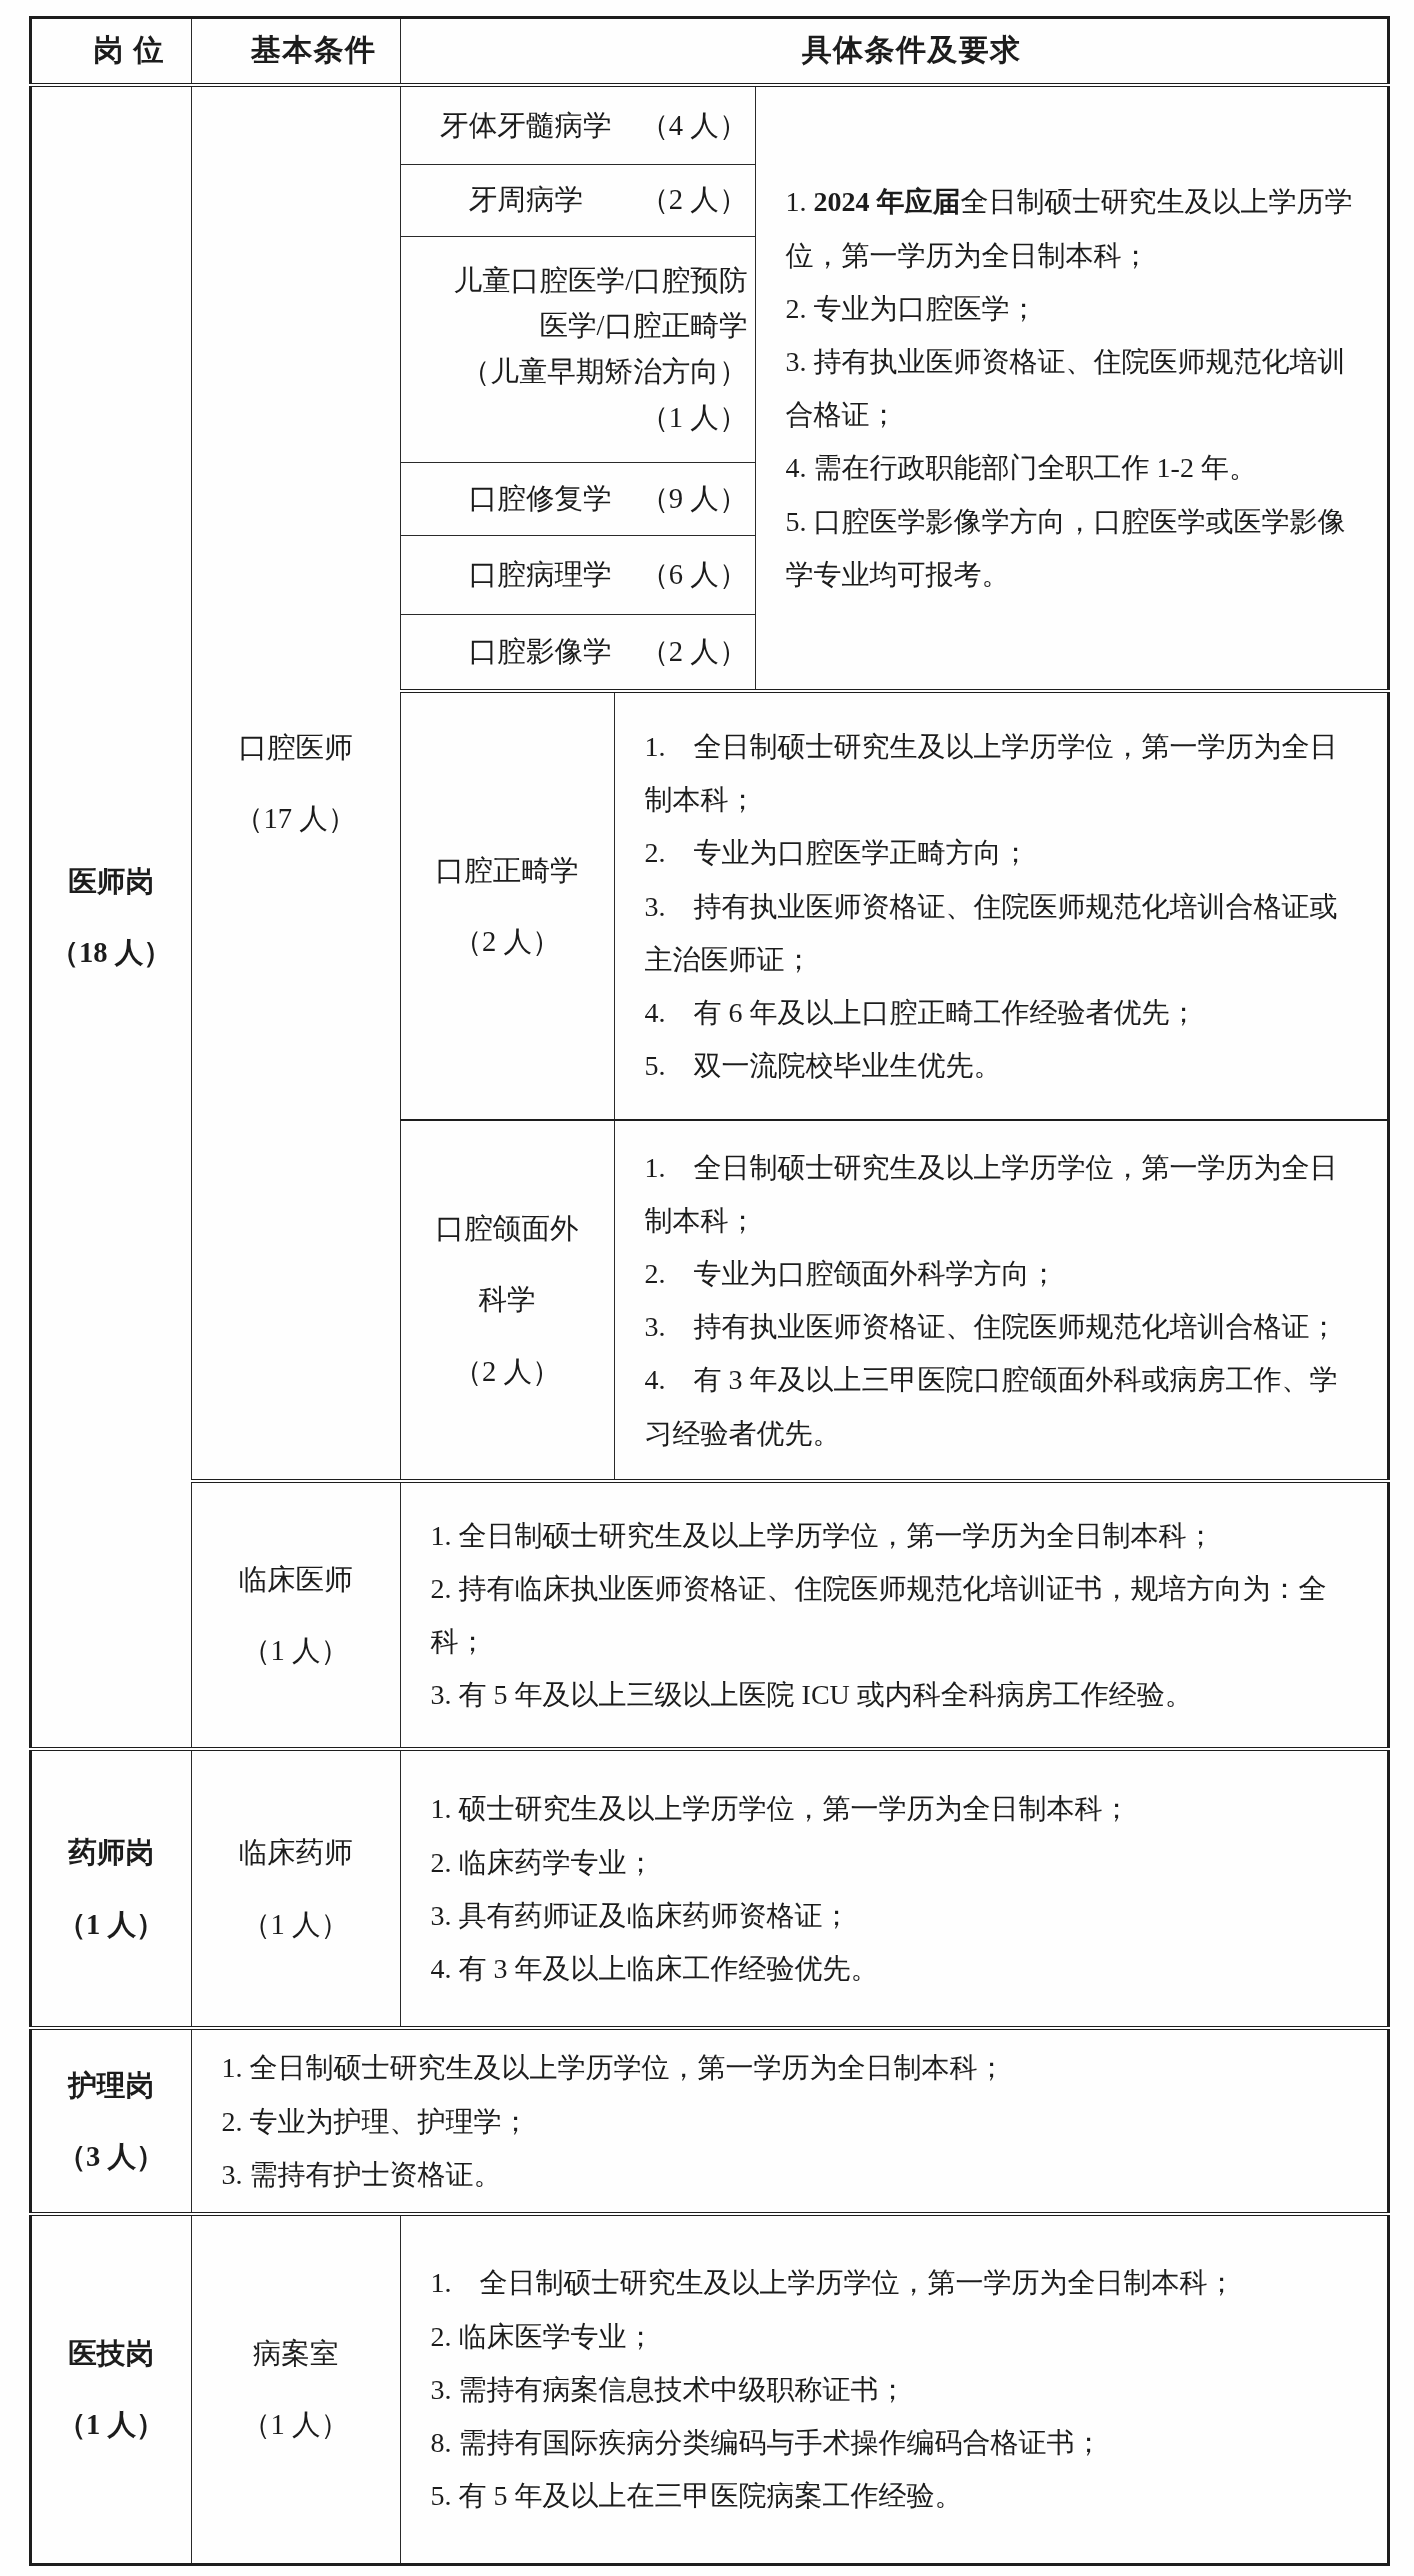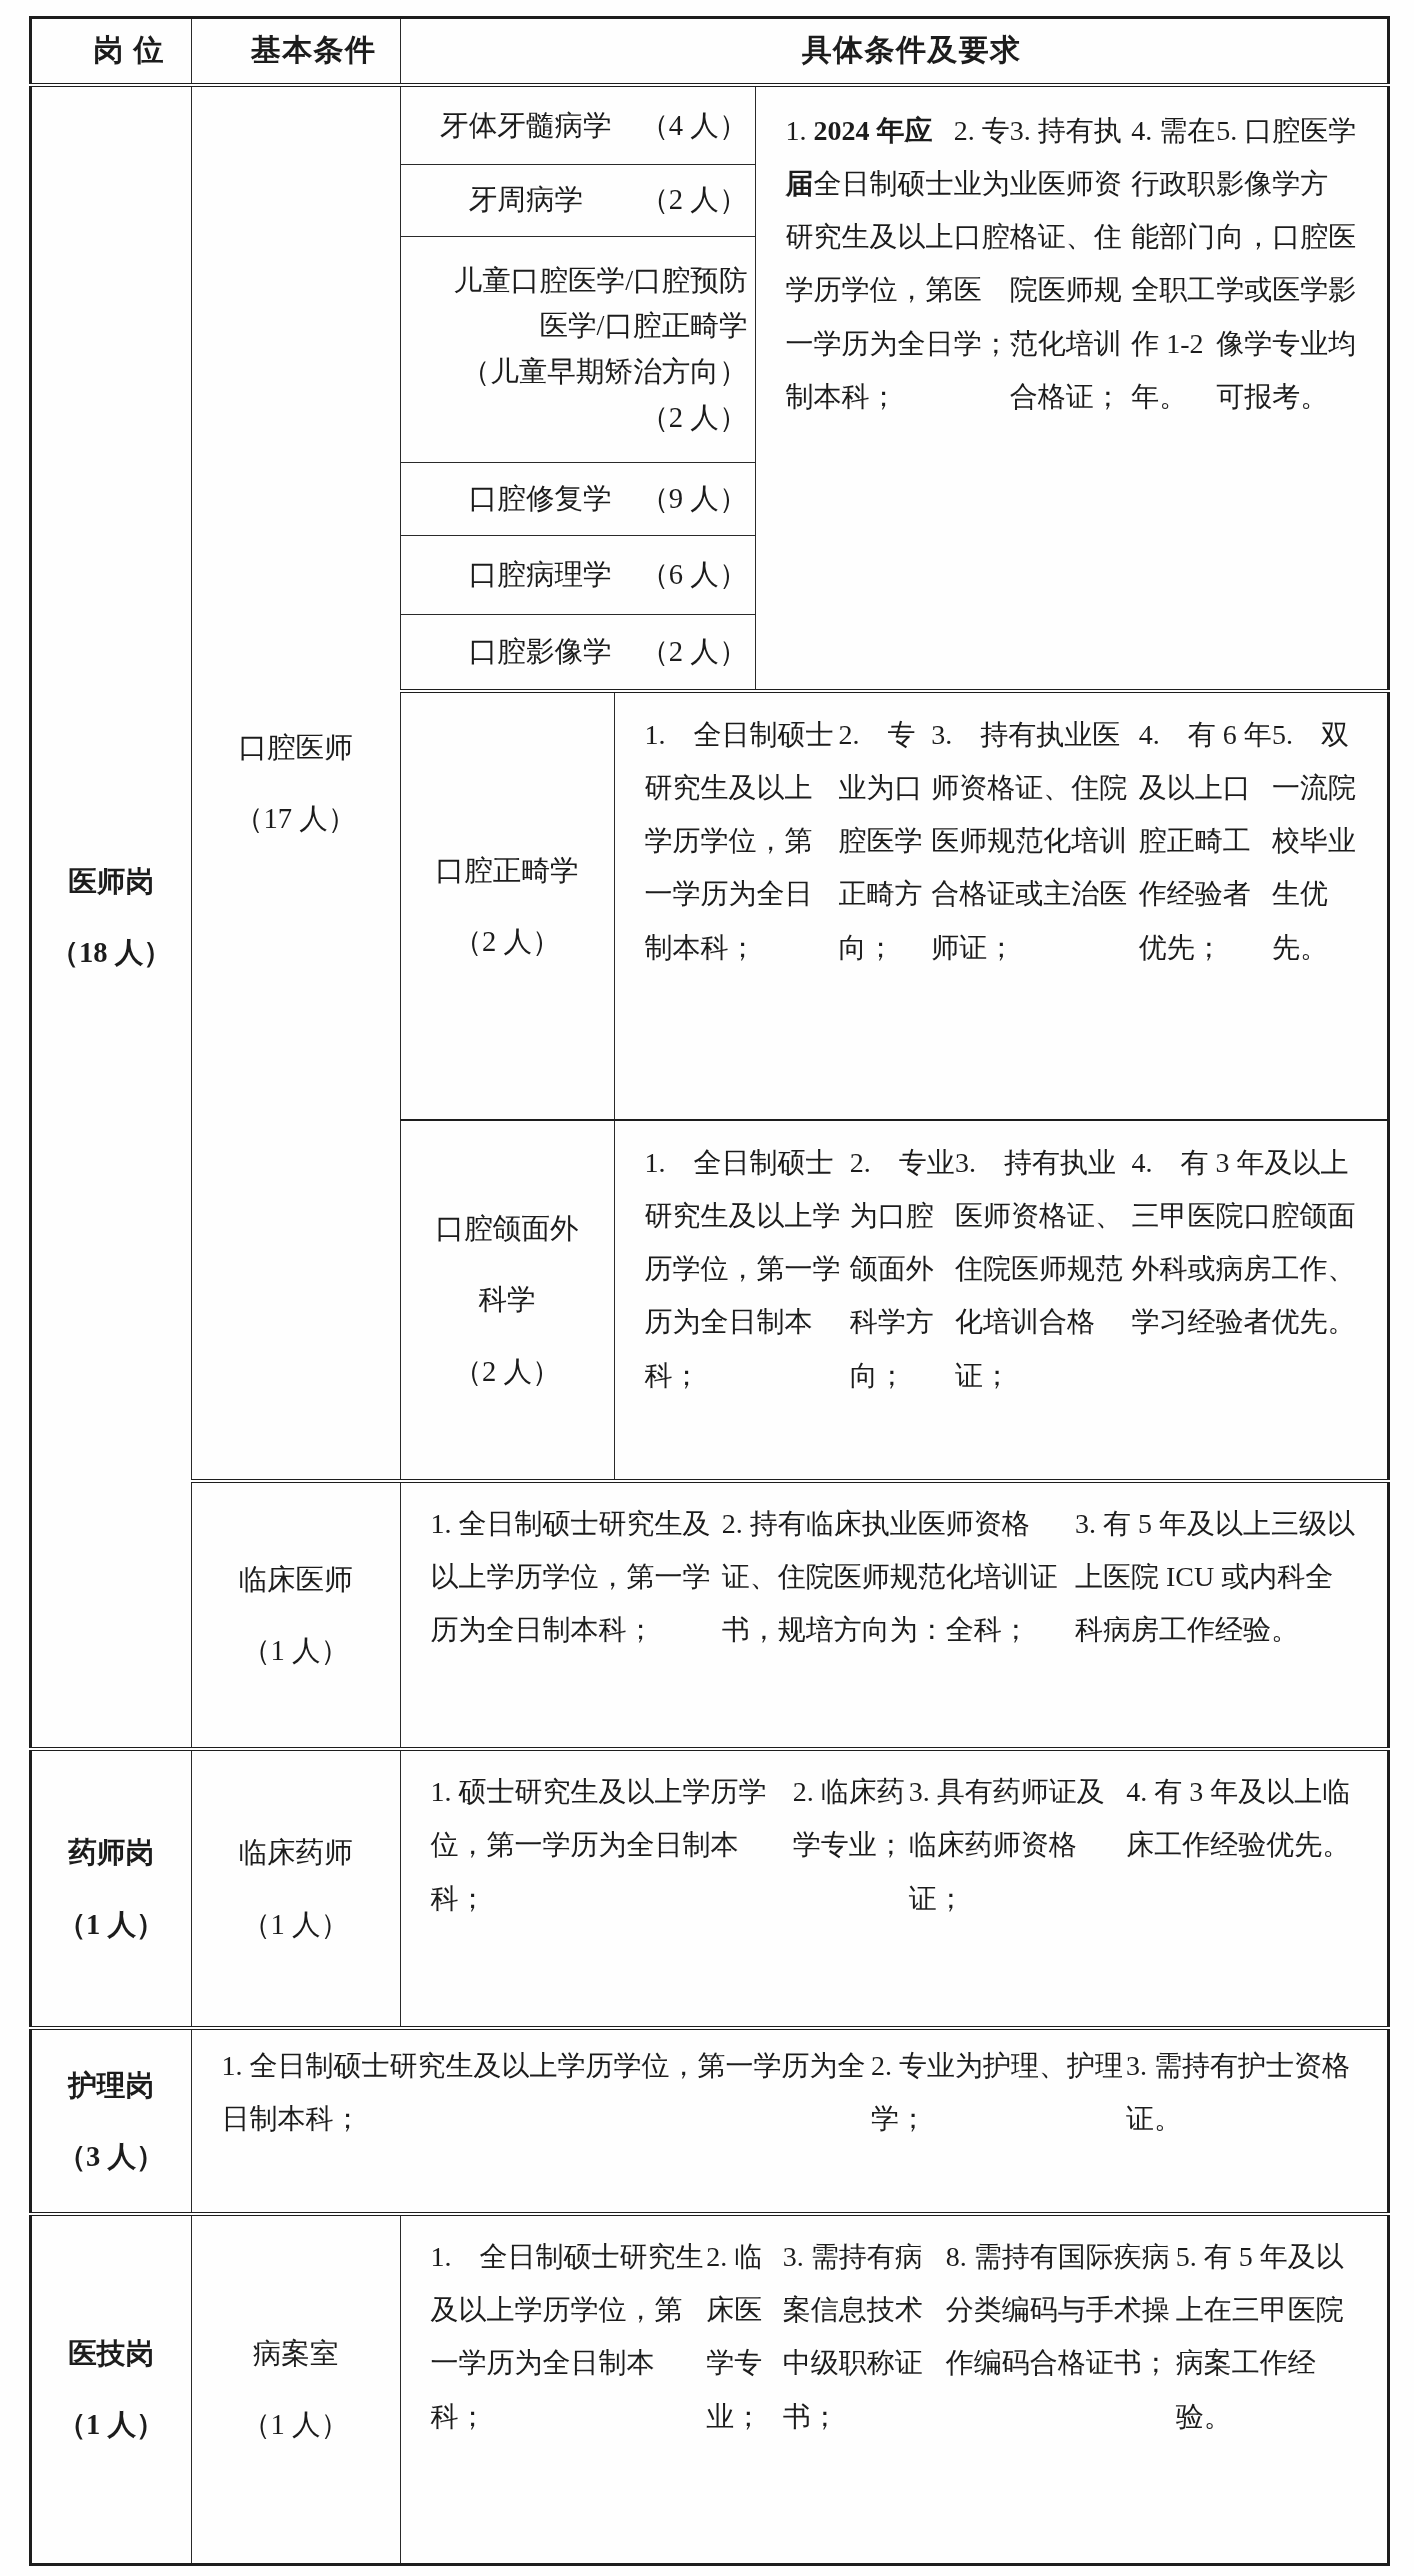--- a/index.html
+++ b/index.html
@@ -44,22 +44,22 @@
   .label.bold{font-weight:bold;}
   .spec{
     white-space:pre-line;
     text-align:right;
     font-size:28.6px;
     line-height:1.6;
     padding:7.1px 7.1px 7.1px 34px;
   }
   .reqwrap{
     display:flex;
-    flex-direction:row;
-    justify-content:flex-start;
+    flex-direction:column;
+    justify-content:center;
     box-sizing:border-box;
     padding:8.6px 28.6px 8.6px 30px;
   }
   .reqwrap p{
     margin:0;
     font-size:28px;
     line-height:1.9;
     text-align:left;
   }
   .reqwrap .b{font-weight:bold;}
@@ -101,21 +101,21 @@
       </td>
     </tr>
 
     <tr style="height:72px">
       <td class="spec" colspan="2">牙周病学　　（2 人）</td>
     </tr>
 
     <tr style="height:226px">
       <td class="spec" colspan="2">儿童口腔医学/口腔预防医学/口腔正畸学
 （儿童早期矫治方向）
-（2 人）</td>
+（1 人）</td>
     </tr>
 
     <tr style="height:73px">
       <td class="spec" colspan="2">口腔修复学　（9 人）</td>
     </tr>
 
     <tr style="height:79px">
       <td class="spec" colspan="2">口腔病理学　（6 人）</td>
     </tr>
 

